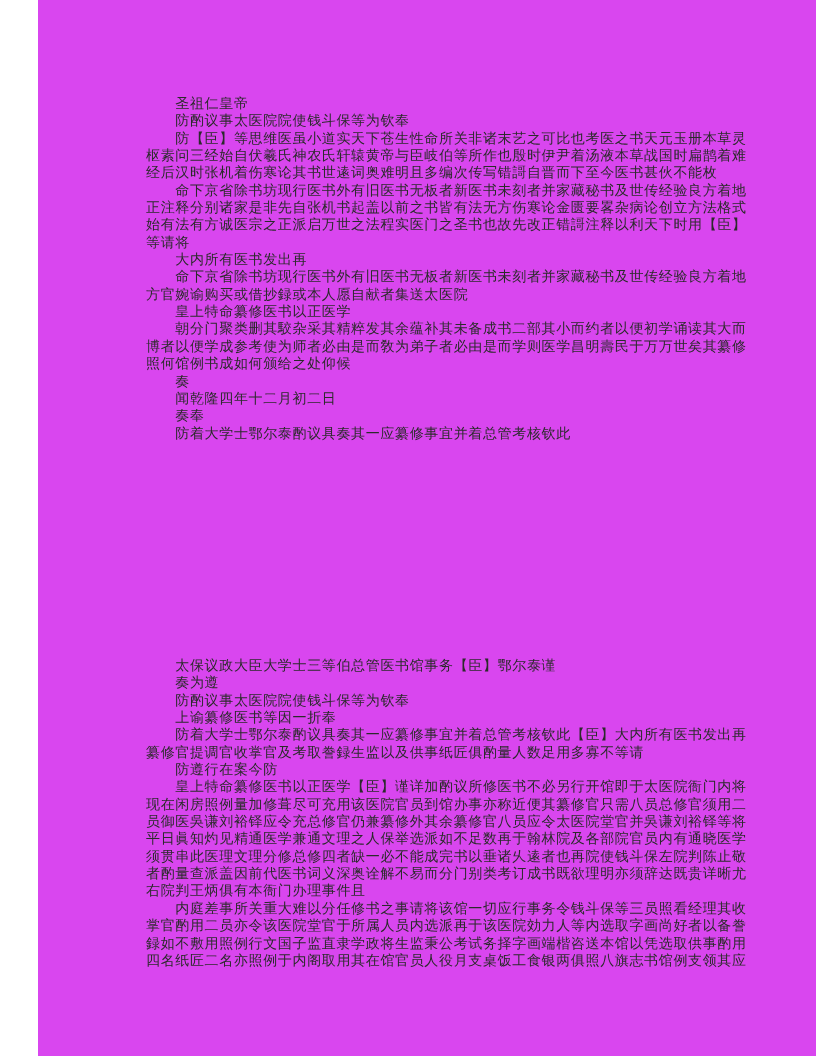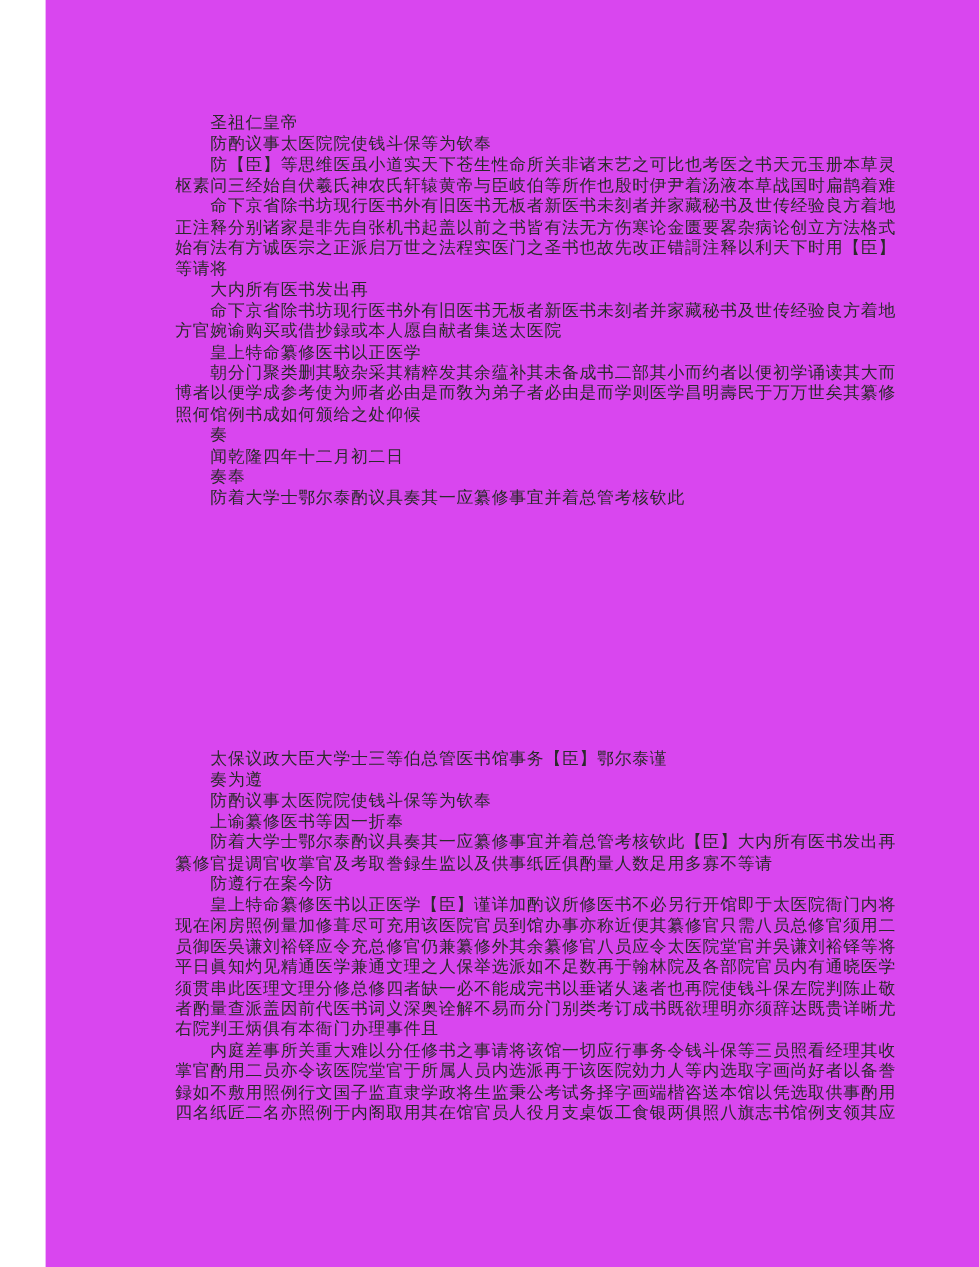--- a/index.html
+++ b/index.html
@@ -15,41 +15,42 @@
     overflow: hidden;
     font-family: "Liberation Serif", "DejaVu Serif", serif;
     color: #2b2b2b;
   }
   .text-block {
     position: absolute;
     left: 108px;
     width: 606px;
   }
   .text-block.block-0 { top: 95px; }
-  .text-block.block-1 { top: 625px; }
+  .text-block.block-1 { top: 657px; }
   .line {
     height: 17.35px;
     line-height: 17.35px;
     font-size: 14px;
     letter-spacing: 0.65px;
     white-space: pre;
   }
   .line.indent {
     padding-left: 29.3px;
   }
 </style>
 </head>
 <body>
 
 <div class="page" style="background: #d946ef; color: rgb(43, 43, 43); margin-left: 38px;">
   <div class="text-block block-0">
       <div class="line indent">圣祖仁皇帝</div>
       <div class="line indent">防酌议事太医院院使钱斗保等为钦奉</div>
       <div class="line indent">防【臣】等思维医虽小道实天下苍生性命所关非诸末艺之可比也考医之书天元玉册本草灵</div>
       <div class="line">枢素问三经始自伏羲氏神农氏轩辕黄帝与臣岐伯等所作也殷时伊尹着汤液本草战国时扁鹊着难</div>
+      <div class="line">经后汉时张机着伤寒论其书世逺词奥难明且多编次传写错謌自晋而下至今医书甚伙不能枚</div>
       <div class="line indent">命下京省除书坊现行医书外有旧医书无板者新医书未刻者并家藏秘书及世传经验良方着地</div>
       <div class="line">正注释分别诸家是非先自张机书起盖以前之书皆有法无方伤寒论金匮要畧杂病论创立方法格式</div>
       <div class="line">始有法有方诚医宗之正派启万世之法程实医门之圣书也故先改正错謌注释以利天下时用【臣】</div>
       <div class="line">等请将</div>
       <div class="line indent">大内所有医书发出再</div>
       <div class="line indent">命下京省除书坊现行医书外有旧医书无板者新医书未刻者并家藏秘书及世传经验良方着地</div>
       <div class="line">方官婉谕购买或借抄録或本人愿自献者集送太医院</div>
       <div class="line indent">皇上特命纂修医书以正医学</div>
       <div class="line indent">朝分门聚类删其駮杂采其精粹发其余蕴补其未备成书二部其小而约者以便初学诵读其大而</div>
       <div class="line">博者以便学成参考使为师者必由是而敎为弟子者必由是而学则医学昌明壽民于万万世矣其纂修</div>

